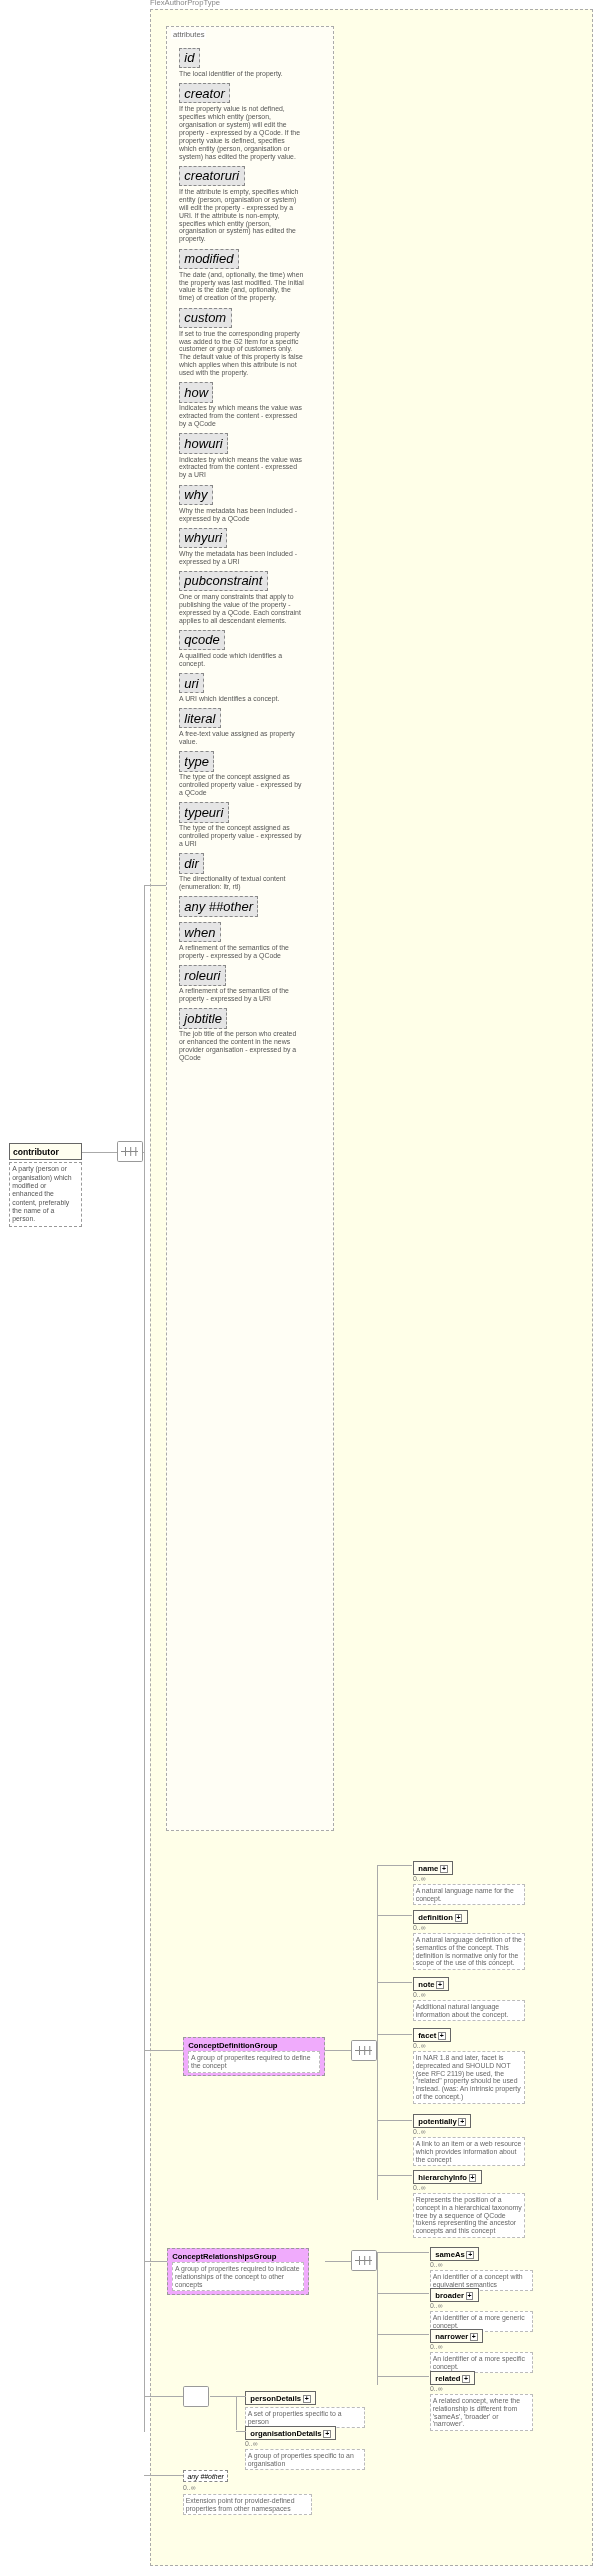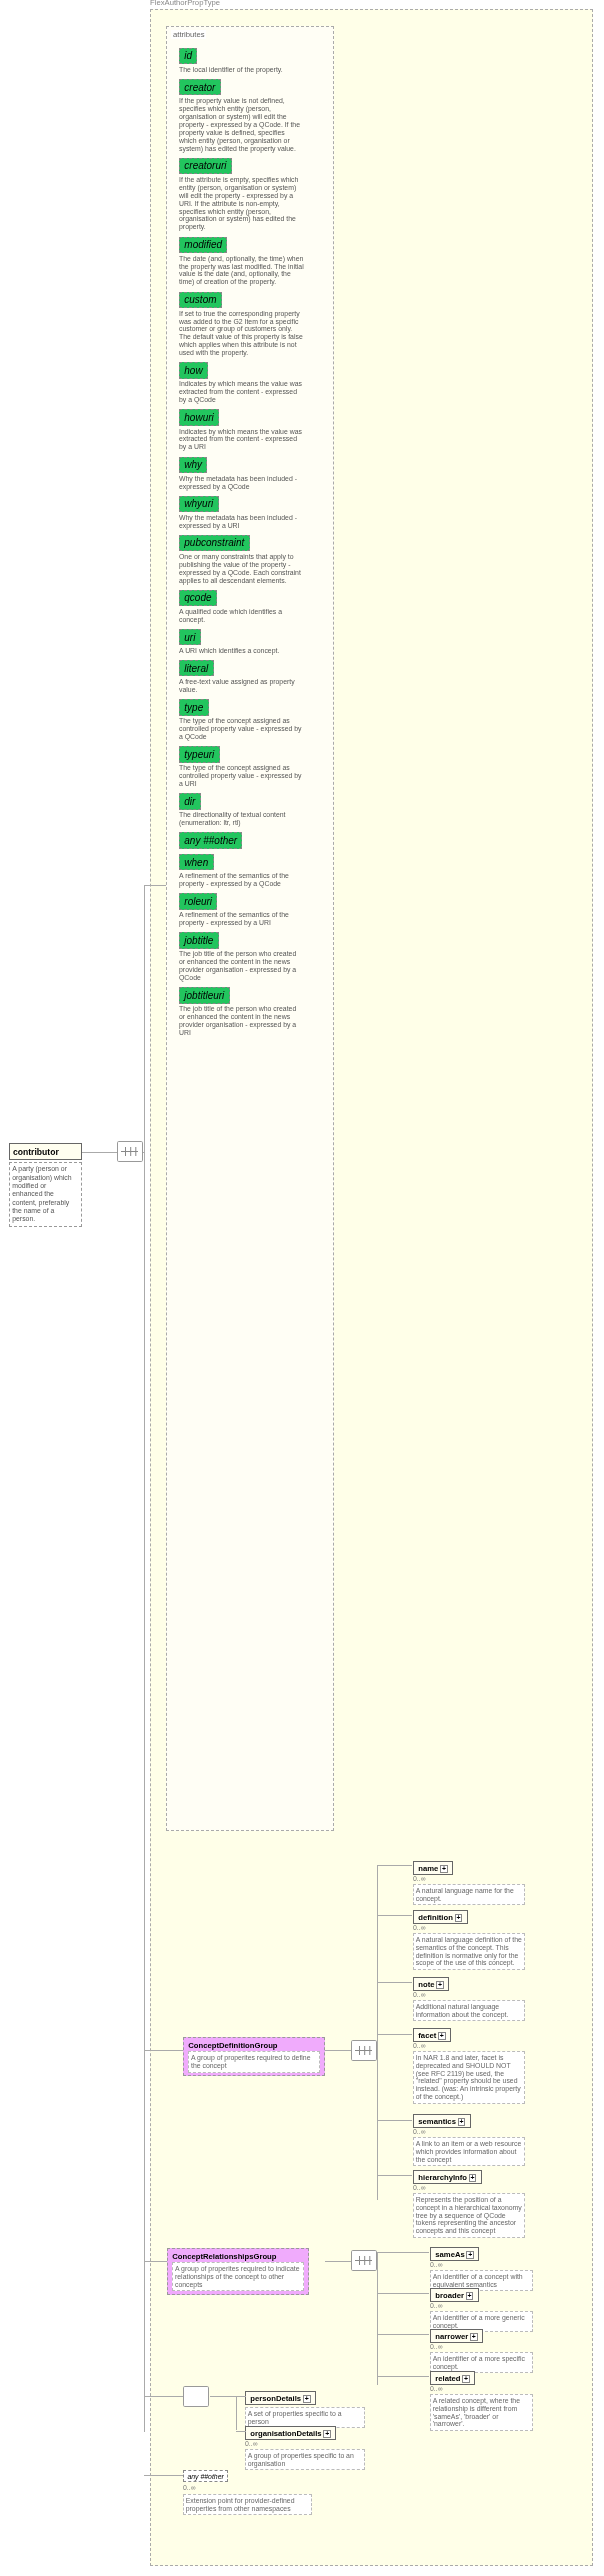--- a/index.html
+++ b/index.html
@@ -5,21 +5,21 @@
 *{box-sizing:border-box;margin:0;padding:0}
 body{font-family:Arial,sans-serif;font-size:7.7px;background:#fff;width:604px;height:2576px;position:relative;overflow:hidden}
 .root-box{position:absolute;left:8.6px;top:1143px;width:73px}
 .root-label{border:0.9px solid #666;background:#fffef0;padding:2.6px 3.4px;font-weight:bold;font-size:8.6px}
 .root-desc{border:0.9px dashed #999;background:#fff;padding:2.6px;font-size:6.9px;color:#555;margin-top:1.7px;line-height:1.2}
 .type-frame{position:absolute;left:150px;top:8.6px;width:443px;height:2557px;border:0.9px dashed #aaa;background:#ffffe8}
 .type-label{position:absolute;left:150px;top:-1.7px;font-size:7.7px;color:#888}
 .attrs-frame{position:absolute;left:166px;top:26px;width:168px;height:1805px;border:0.9px dashed #aaa;background:#fffef5}
 .attrs-label{position:absolute;left:4.3px;top:2.6px;font-size:7.7px;color:#666;background:#fff;padding:0 1.7px}
 .attr{margin:5.2px 0}
-.attr-name{display:inline-block;border:0.9px dashed #888;background:#22c55e;padding:1.7px 4.3px;font-size:10px;font-style:italic}
+.attr-name{display:inline-block;border:0.9px dashed #888;background:#e5e5e5;padding:1.7px 4.3px;font-size:13px;font-style:italic}
 .attr-desc{font-size:6.9px;color:#555;margin-top:1.7px;line-height:1.15;max-width:125px}
 .attrs-inner{padding:15.5px 8.6px 8.6px 12px}
 .seq-connector{position:absolute;width:26px;height:20.6px;border:0.9px solid #999;background:#fff;border-radius:1.7px}
 .seq-connector::before{content:"";position:absolute;left:3.4px;top:8.6px;width:17px;height:0.9px;background:#888}
 .seq-connector::after{content:"";position:absolute;left:6.9px;top:5.2px;width:0.9px;height:8.6px;background:#888;box-shadow:5.2px 0 #888,10.3px 0 #888}
 .choice-box{position:absolute;width:26px;height:20.6px;border:0.9px solid #999;background:#fff;border-radius:1.7px}
 .group-box{position:absolute;border:0.9px dashed #999;background:#f0abfc;padding:2.6px 4.3px}
 .group-title{font-weight:bold;font-size:7.7px}
 .group-desc{border:0.9px dashed #bbb;background:#fff;padding:1.7px;font-size:6.9px;color:#666;margin-top:1.7px;line-height:1.15}
 .elem-box{position:absolute}
@@ -67,21 +67,20 @@
       <div class="attr"><span class="attr-name">qcode</span><div class="attr-desc">A qualified code which identifies a concept.</div></div>
       <div class="attr"><span class="attr-name">uri</span><div class="attr-desc">A URI which identifies a concept.</div></div>
       <div class="attr"><span class="attr-name">literal</span><div class="attr-desc">A free-text value assigned as property value.</div></div>
       <div class="attr"><span class="attr-name">type</span><div class="attr-desc">The type of the concept assigned as controlled property value - expressed by a QCode</div></div>
       <div class="attr"><span class="attr-name">typeuri</span><div class="attr-desc">The type of the concept assigned as controlled property value - expressed by a URI</div></div>
       <div class="attr"><span class="attr-name">dir</span><div class="attr-desc">The directionality of textual content (enumeration: ltr, rtl)</div></div>
       <div class="attr"><span class="attr-name">any ##other</span></div>
       <div class="attr"><span class="attr-name">when</span><div class="attr-desc">A refinement of the semantics of the property - expressed by a QCode</div></div>
       <div class="attr"><span class="attr-name">roleuri</span><div class="attr-desc">A refinement of the semantics of the property - expressed by a URI</div></div>
       <div class="attr"><span class="attr-name">jobtitle</span><div class="attr-desc">The job title of the person who created or enhanced the content in the news provider organisation - expressed by a QCode</div></div>
-      <div class="attr"><span class="attr-name">jobtitleuri</span><div class="attr-desc">The job title of the person who created or enhanced the content in the news provider organisation - expressed by a URI</div></div>
     </div>
 </div>
 
 <div class="group-box" style="left:183px;top:2037px;width:142px">
   <div class="group-title">ConceptDefinitionGroup</div>
   <div class="group-desc">A group of properites required to define the concept</div>
 </div>
 <div class="hline" style="left:325px;top:2050px;width:26px"></div>
 <div class="seq-connector" style="left:351px;top:2040px"></div>
 <div class="vline" style="left:377px;top:1865px;height:335px"></div>
@@ -108,21 +107,21 @@
 <div class="hline" style="left:377px;top:1982px;width:35px"></div>
 
 <div class="elem-box" style="left:413px;top:2028px">
   <div class="elem-label"><span>facet</span><span class="expand">+</span></div>
   <div class="occ" style="left:0;top:13.8px">0..∞</div>
   <div class="elem-desc" style="margin-top:8.6px">In NAR 1.8 and later, facet is deprecated and SHOULD NOT (see RFC 2119) be used, the "related" property should be used instead. (was: An intrinsic property of the concept.)</div>
 </div>
 <div class="hline" style="left:377px;top:2034px;width:35px"></div>
 
 <div class="elem-box" style="left:413px;top:2114px">
-  <div class="elem-label"><span>semantics</span><span class="expand">+</span></div>
+  <div class="elem-label"><span>potentially</span><span class="expand">+</span></div>
   <div class="occ" style="left:0;top:13.8px">0..∞</div>
   <div class="elem-desc" style="margin-top:8.6px">A link to an item or a web resource which provides information about the concept</div>
 </div>
 <div class="hline" style="left:377px;top:2120px;width:35px"></div>
 
 <div class="elem-box" style="left:413px;top:2170px">
   <div class="elem-label"><span>hierarchyInfo</span><span class="expand">+</span></div>
   <div class="occ" style="left:0;top:13.8px">0..∞</div>
   <div class="elem-desc" style="margin-top:8.6px">Represents the position of a concept in a hierarchical taxonomy tree by a sequence of QCode tokens representing the ancestor concepts and this concept</div>
 </div>

